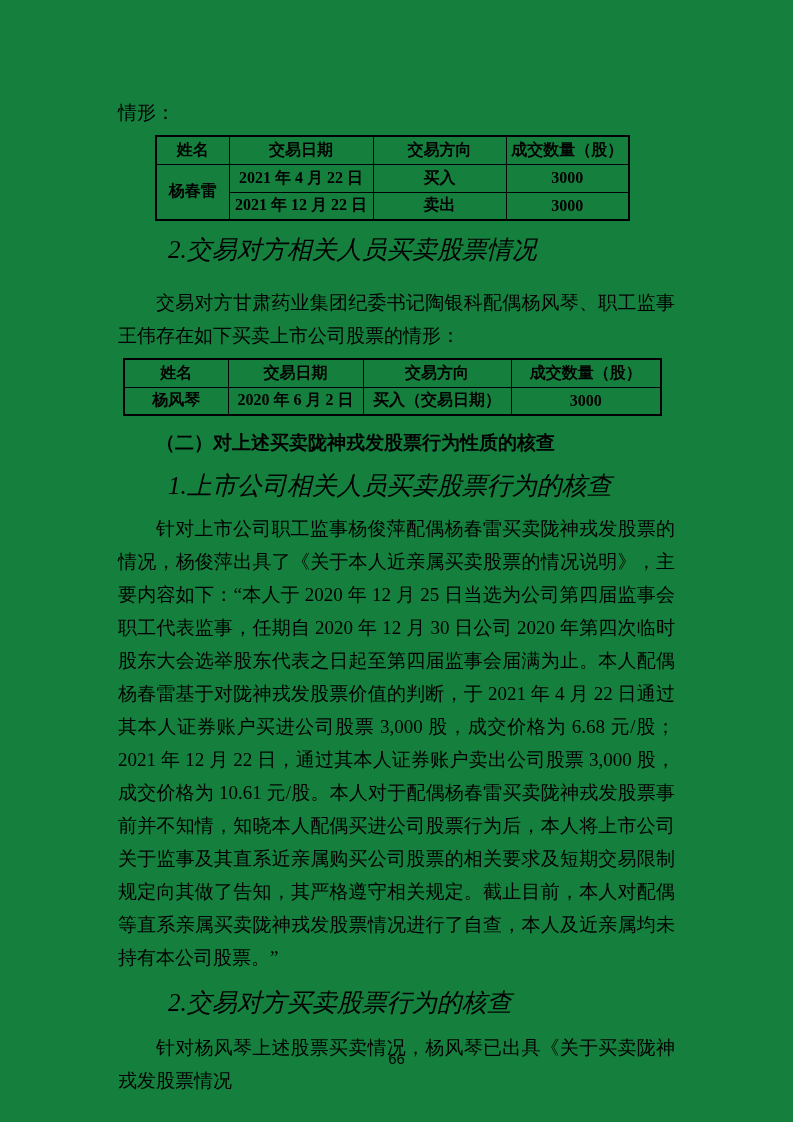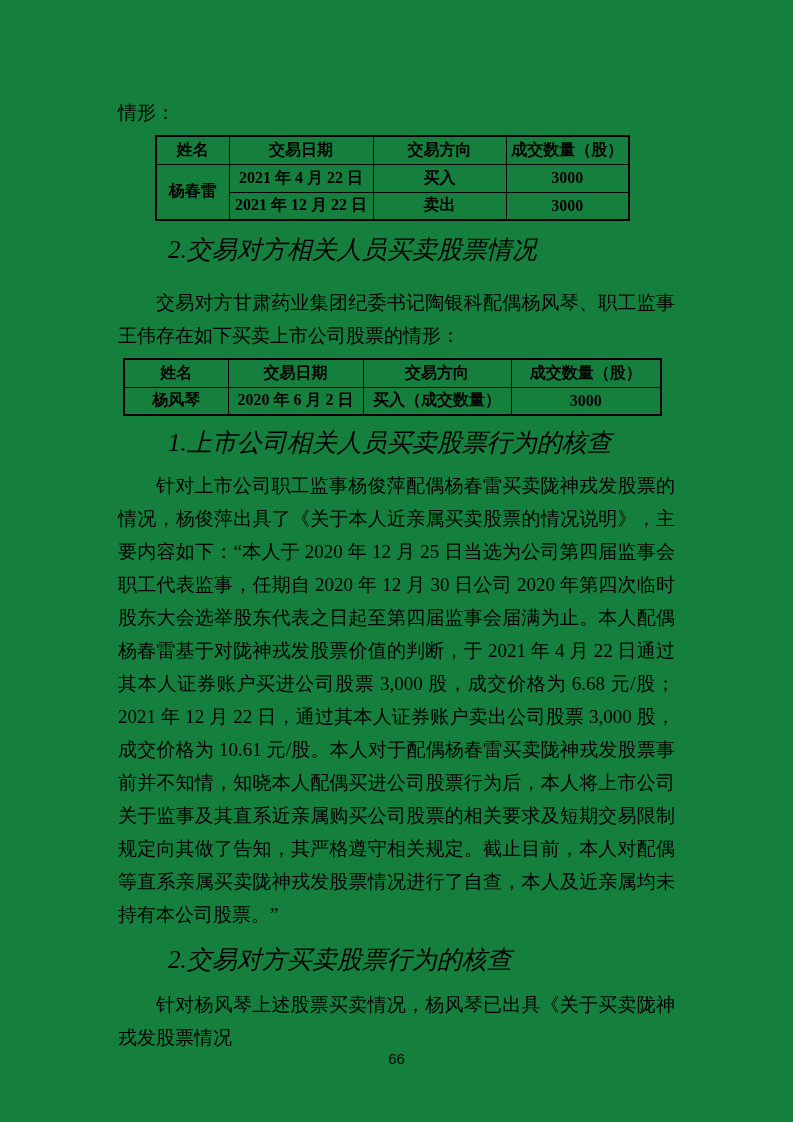--- a/index.html
+++ b/index.html
@@ -123,26 +123,27 @@
     <tbody>
         <tr>
       <th>姓名</th>
       <th>交易日期</th>
       <th>交易方向</th>
       <th>成交数量（股）</th>
     </tr>
     <tr>
       <td>杨风琴</td>
       <td>2020 年 6 月 2 日</td>
-      <td>买入（成交数量）</td>
+      <td>买入（交易日期）</td>
       <td>3000</td>
     </tr>
   </tbody>
     </table>
 
+  <p class="bold-heading mt10">（二）对上述买卖陇神戎发股票行为性质的核查</p>
 
   <p class="sub-heading mt10">1.上市公司相关人员买卖股票行为的核查</p>
 
   <p class="para mt10">针对上市公司职工监事杨俊萍配偶杨春雷买卖陇神戎发股票的情况，杨俊萍出具了《关于本人近亲属买卖股票的情况说明》，主要内容如下：“本人于 2020 年 12 月 25 日当选为公司第四届监事会职工代表监事，任期自 2020 年 12 月 30 日公司 2020 年第四次临时股东大会选举股东代表之日起至第四届监事会届满为止。本人配偶杨春雷基于对陇神戎发股票价值的判断，于 2021 年 4 月 22 日通过其本人证券账户买进公司股票 3,000 股，成交价格为 6.68 元/股；2021 年 12 月 22 日，通过其本人证券账户卖出公司股票 3,000 股，成交价格为 10.61 元/股。本人对于配偶杨春雷买卖陇神戎发股票事前并不知情，知晓本人配偶买进公司股票行为后，本人将上市公司关于监事及其直系近亲属购买公司股票的相关要求及短期交易限制规定向其做了告知，其严格遵守相关规定。截止目前，本人对配偶等直系亲属买卖陇神戎发股票情况进行了自查，本人及近亲属均未持有本公司股票。”</p>
 
   <p class="sub-heading mt12">2.交易对方买卖股票行为的核查</p>
 
   <p class="para mt12">针对杨风琴上述股票买卖情况，杨风琴已出具《关于买卖陇神戎发股票情况</p>
 
   <div class="page-number">66</div>

